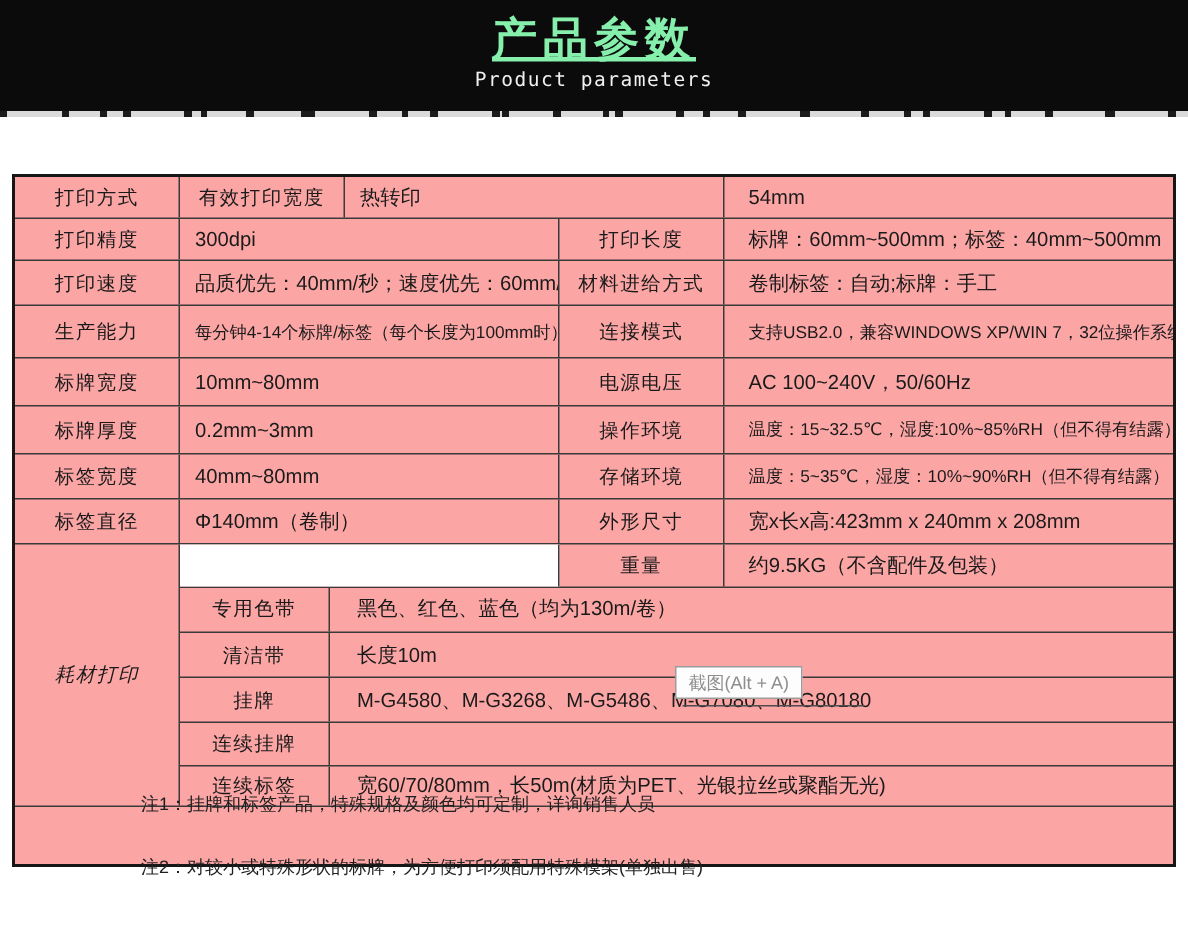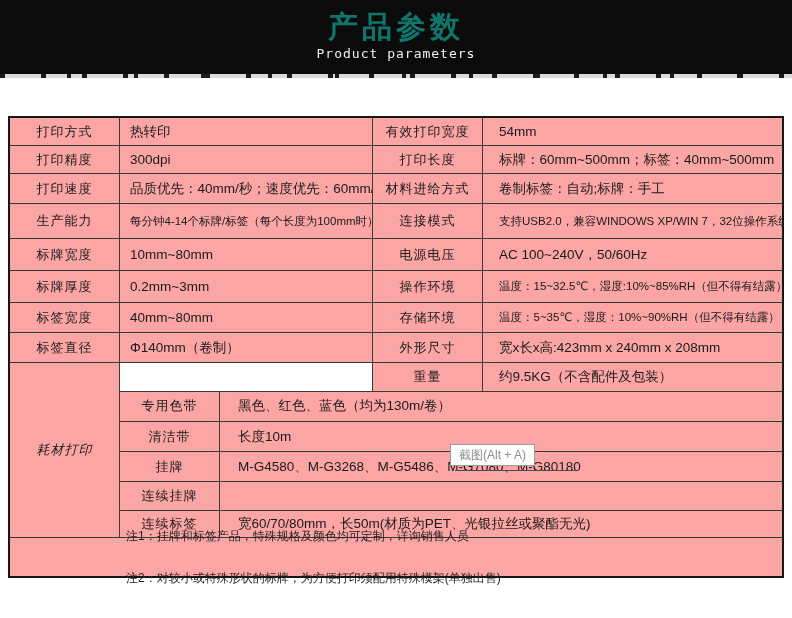--- a/index.html
+++ b/index.html
@@ -4,22 +4,22 @@
 <style>
   html,body { margin:0; padding:0; }
   body {
     width:792px; height:618px; background:#ffffff; position:relative;
     font-family:"Liberation Sans","DejaVu Sans",sans-serif; color:#1a1a1a;
     overflow:hidden;
   }
   
   .banner { height:74px; background:#0b0b0b; text-align:center; }
   .banner-title {
-    color:#0f766e; font-size:30px; font-weight:bold; letter-spacing:4px;
-    padding-top:10px; line-height:34px;
+    color:#86efac; font-size:30px; font-weight:bold; letter-spacing:4px;
+    padding-top:10px; line-height:34px;text-decoration:underline;
   }
   .banner-subtitle {
     color:#f0f0f0; font-size:13px; letter-spacing:1px; margin-top:2px;
     font-family:"DejaVu Sans Mono","Liberation Mono",monospace;
   }
   .fringe {
     height:4px; background-color:#dadada;
     background-image:
       repeating-linear-gradient(90deg,#1b1b1b 0 5px,transparent 5px 41px),
       repeating-linear-gradient(90deg,#1b1b1b 0 4px,transparent 4px 67px);
@@ -49,21 +49,21 @@
     width:110px; border-right:1px solid #3a3a3a; box-sizing:border-box;
     display:flex; align-items:center; justify-content:center;
     font-size:13px; letter-spacing:1px;font-style:italic;
   }
   .bottom-right { flex:1; display:flex; flex-direction:column; }
   .bottom-right .trow:last-child { border-bottom:none;justify-content:flex-end; }
   .empty-cell { background:#fff; }
   
   .notes-row {
     height:38px; display:flex; flex-direction:column; justify-content:center;
-    padding-left:116px; font-size:12px; line-height:16px; color:#1f1f1f;
+    padding-left:84px; font-size:12px; line-height:16px; color:#1f1f1f;
     box-sizing:border-box;
     gap:26px;
   }
   
   .tooltip {
     position:absolute; left:450px; top:444px; width:85px; height:22px;
     box-sizing:border-box; border:1px solid #9c9c9c; background:#fdfdfd;
     color:#8e8e8e; font-size:12px; display:flex; align-items:center;
     justify-content:center; z-index:5; white-space:nowrap;
   }
@@ -80,22 +80,22 @@
   <div class="banner">
     <div class="banner-title">产品参数</div>
     <div class="banner-subtitle">Product parameters</div>
   </div>
   <div class="fringe"></div>
 
   <div class="spec-table">
 
     <div class="trow h28">
       <div class="cell lbl wA vb">打印方式</div>
+      <div class="cell lbl wC vb">有效打印宽度</div>
       <div class="cell val wB vb">热转印</div>
-      <div class="cell lbl wC vb">有效打印宽度</div>
       <div class="cell val valr wD">54mm</div>
     </div>
 
     <div class="trow h28">
       <div class="cell lbl wA vb">打印精度</div>
       <div class="cell val wB vb">300dpi</div>
       <div class="cell lbl wC vb">打印长度</div>
       <div class="cell val valr wD">标牌：60mm~500mm；标签：40mm~500mm</div>
     </div>
 

